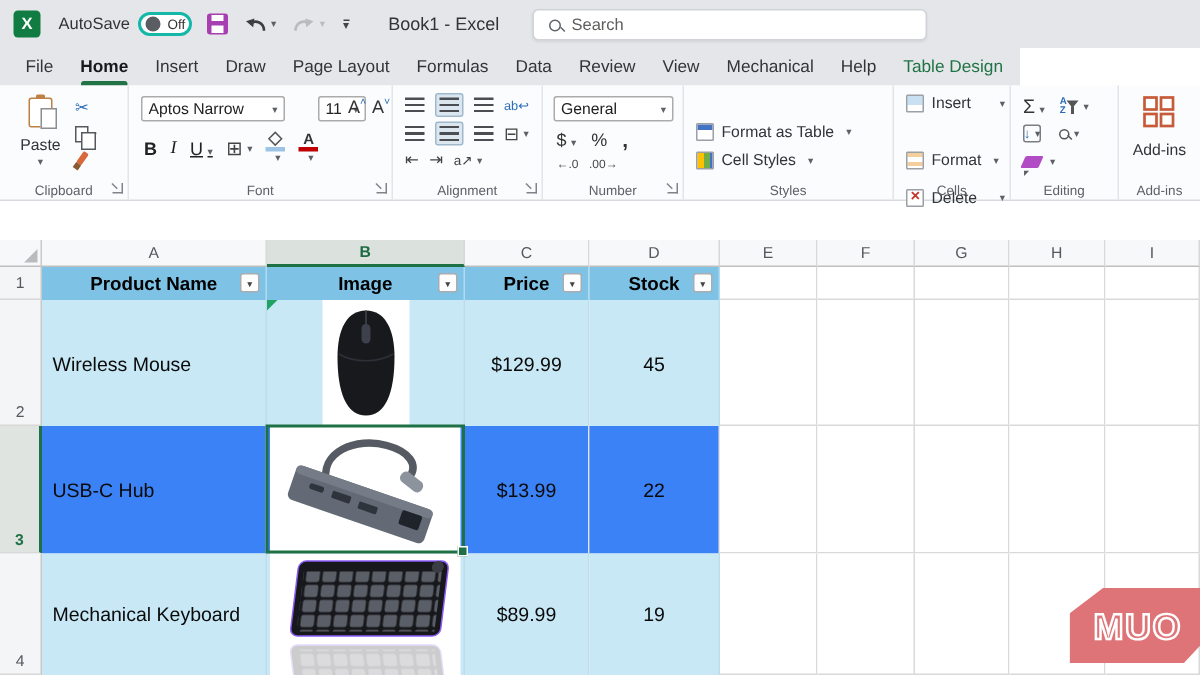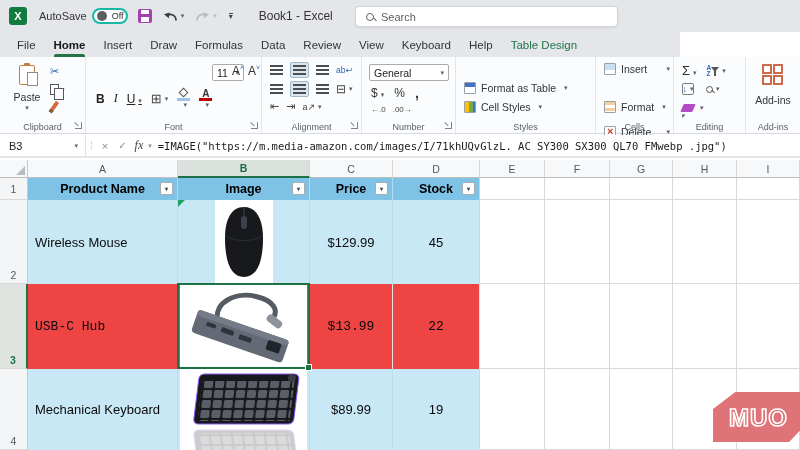--- a/index.html
+++ b/index.html
@@ -150,21 +150,21 @@
   .ch.selcol { background:#dbe2dd; color:#1c6a43; border-bottom:2px solid #1E7145; font-weight:bold; }
   .corner { position:relative; background:#f7f8f9; border-right:1px solid #c9c9c9; border-bottom:1px solid #bfbfbf; }
   .corner::after { content:""; position:absolute; right:2px; bottom:2px; border-left:9px solid transparent; border-bottom:9px solid #b9bcbf; }
   .rh { background:#f4f5f6; border-right:1px solid #c9c9c9; border-bottom:1px solid #d8d8d8; font-size:10.5px; color:#55585c; display:flex; align-items:flex-end; justify-content:center; padding-bottom:2px; }
   .rh.r1 { align-items:center; padding-bottom:0; }
   .rh.selrow { background:#e0e4e1; color:#1E7145; border-right:2px solid #1E7145; font-weight:bold; }
   .hcell { background:#7EC3E6; display:flex; align-items:center; justify-content:center; font-weight:bold; font-size:12.5px; color:#000; position:relative; border-right:1px solid rgba(255,255,255,.4); }
   .filterbtn { position:absolute; right:4px; top:4px; width:13px; height:13px; background:#fdfdfd; border:1px solid #a9acb0; border-radius:2px; display:flex; align-items:center; justify-content:center; font-size:6px; color:#444; }
   .filterbtn::before { content:"▾"; }
   .band { background:#C9E8F6; }
-  .whiterow { background:#ef4444;font-family:Liberation Mono, monospace; }
+  .whiterow { background:#3b82f6; }
   .tc { display:flex; align-items:center; font-size:13px; color:#0a0a0a; border-right:1px solid rgba(0,0,0,.05); position:relative; }
   .tc.left { padding-left:7px; }
   .tc.center { justify-content:center; }
   .g { background:#fff; border-right:1px solid #d9d9d9; border-bottom:1px solid #d9d9d9; }
   .imgpatch { background:#fff; display:flex; align-items:center; justify-content:center; height:100%; margin:0 auto; }
 
   .sel-outline { position:absolute; left:177px; top:283px; width:133px; height:86px; border:2px solid #1E7145; pointer-events:none; }
   .sel-outline::after { content:""; position:absolute; right:-4px; bottom:-4px; width:5px; height:5px; background:#1E7145; border:1px solid #fff; }
   .flag-b2 { position:absolute; left:178px; top:200px; width:0; height:0; border-top:7px solid #21A366; border-right:7px solid transparent; pointer-events:none; }
 
@@ -206,25 +206,26 @@
       <span class="mag"></span>
       <span class="search-ph">Search</span>
     </div>
   </div>
 
   <div class="tabrow">
     <span class="rtab">File</span>
     <span class="rtab active">Home</span>
     <span class="rtab">Insert</span>
     <span class="rtab">Draw</span>
+    <span class="rtab">Page Layout</span>
     <span class="rtab">Formulas</span>
     <span class="rtab">Data</span>
     <span class="rtab">Review</span>
     <span class="rtab">View</span>
-    <span class="rtab">Keyboard</span>
+    <span class="rtab">Mechanical</span>
     <span class="rtab">Help</span>
     <span class="rtab contextual">Table Design</span>
   </div>
 
   <div class="ribbon">
 
     <div class="rgroup" style="left:0;width:86px;">
       <div class="paste-btn">
         <span class="clipicon"></span>
         <span class="paste-label">Paste</span>
@@ -236,20 +237,23 @@
             <span class="cpy"></span>
             <span class="dd-sm">▾</span>
           </span>
         <span class="ico fp"></span>
       </div>
       <span class="glabel">Clipboard</span>
       <span class="lnch"></span>
     </div>
 
     <div class="rgroup" style="left:86px;width:176px;">
+      <div class="combo fontname">
+          <span class="cval">Aptos Narrow</span>
+        </div>
       <div class="combo fontsize">
           <span class="cval">11</span>
         </div>
       <span class="grow-a" style="left:146px"><i>˄</i></span>
       <span class="grow-a" style="left:162px"><i>˅</i></span>
       <div class="fmt-row">
         <span class="b-b">B</span>
         <span class="b-i">I</span>
         <span class="b-u dd">U</span>
         <span class="ico i-borders dd"></span>
@@ -369,31 +373,20 @@
             <rect x="2" y="13" width="8" height="8"></rect>
               <rect x="13" y="13" width="8" height="8"></rect>
           </g>
         </svg>
         <span class="addins-label">Add-ins</span>
       </div>
       <span class="glabel">Add-ins</span>
     </div>
   </div>
 
-  <div class="fbar">
-    <div class="namebox">
-        <span>B3</span>
-      </div>
-    <span class="fdots">⁞</span>
-    <span class="fx-x"></span>
-    <span class="fx-ck"></span>
-    <span class="fx-fx">fx</span>
-    <span class="fx-dd"></span>
-    <span class="formula-text">=IMAGE("https://m.media-amazon.com/images/I/71khUQvGlzL._AC_SY300_SX300_QL70_FMwebp_.jpg")</span>
-  </div>
 
   <div class="sheet">
     <div class="grid">
 
       <div class="corner"></div>
       <div class="ch">A</div>
       <div class="ch selcol">B</div>
       <div class="ch">C</div>
       <div class="ch">D</div>
       <div class="ch">E</div>

